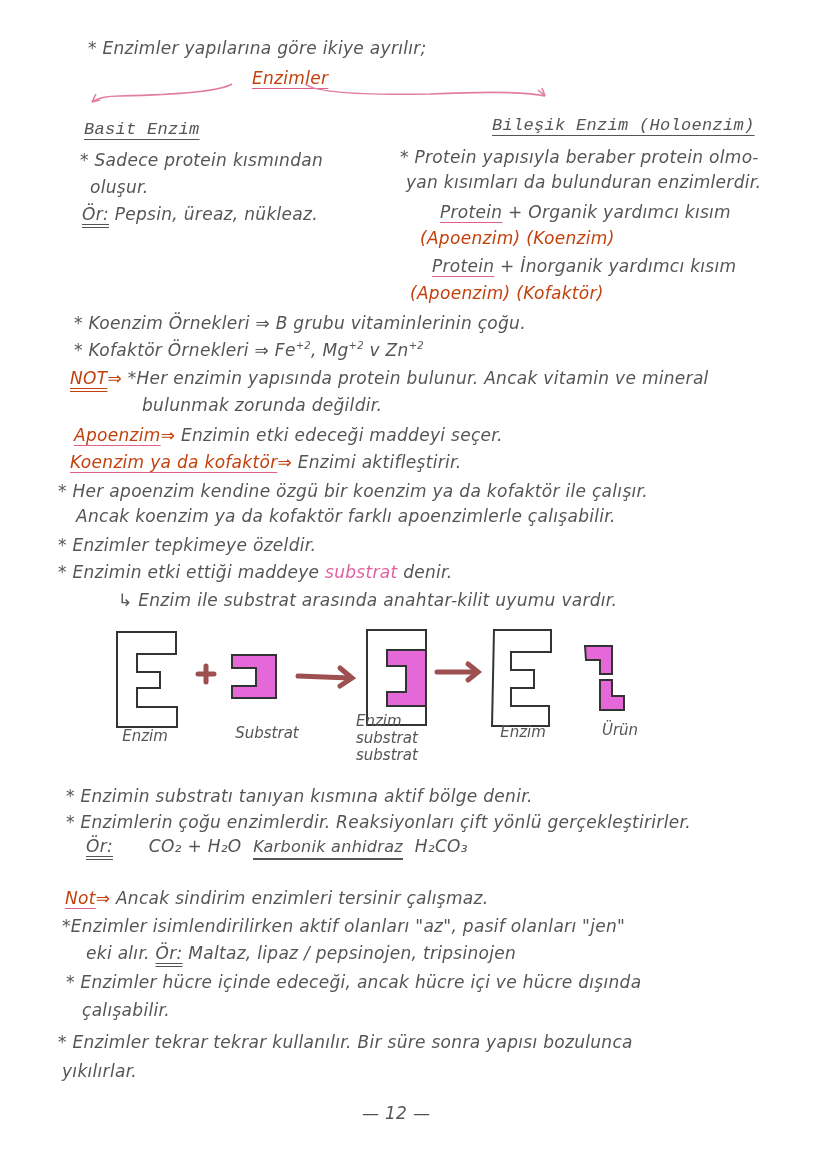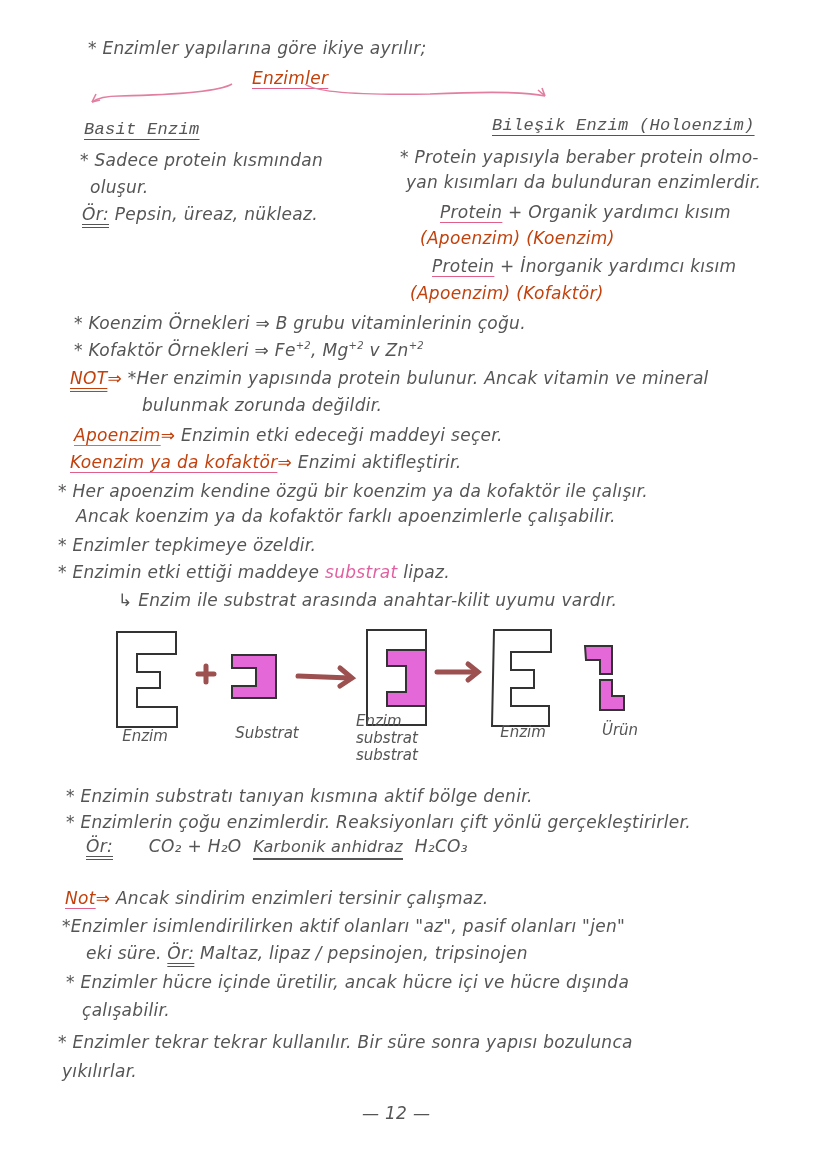--- a/index.html
+++ b/index.html
@@ -63,21 +63,21 @@
   <span class="pink pink-ul">Apoenzim</span><span class="pink">⇒</span><span> Enzimin etki edeceği maddeyi seçer.</span>
 </div>
 <div class="hw" style="left:70px;top:452px;">
   <span class="pink pink-ul">Koenzim ya da kofaktör</span><span class="pink">⇒</span><span> Enzimi aktifleştirir.</span>
 </div>
 
 <div class="hw" style="left:58px;top:481px;">* Her apoenzim kendine özgü bir koenzim ya da kofaktör ile çalışır.</div>
 <div class="hw" style="left:76px;top:506px;">Ancak koenzim ya da kofaktör farklı apoenzimlerle çalışabilir.</div>
 <div class="hw" style="left:58px;top:535px;text-align:right;">* Enzimler tepkimeye özeldir.</div>
 <div class="hw" style="left:58px;top:562px;">
-  <span>* Enzimin etki ettiği maddeye </span><span class="magenta">substrat</span><span> lipaz.</span>
+  <span>* Enzimin etki ettiği maddeye </span><span class="magenta">substrat</span><span> denir.</span>
 </div>
 <div class="hw" style="left:118px;top:590px;">↳ Enzim ile substrat arasında anahtar-kilit uyumu vardır.</div>
 
 <svg width="828" height="110" style="left:0;top:622px;">
 
   <path d="M117 10 L176 10 L176 32 L137 32 L137 50 L160 50 L160 66 L137 66 L137 85 L177 85 L177 105 L117 105 Z" fill="#fff" stroke="#333" stroke-width="2"></path>
 
   <path d="M198 52 L214 52 M206 44 L206 60" stroke="#9c5050" stroke-width="5" stroke-linecap="round"></path>
 
   <path d="M232 33 L276 33 L276 76 L232 76 L232 64 L256 64 L256 46 L232 46 Z" fill="#e468d8" stroke="#333" stroke-width="2"></path>
@@ -117,22 +117,22 @@
   </span>
   <span>H₂CO₃</span>
 </div>
 
 <div class="hw" style="left:65px;top:888px;text-align:right;">
   <span class="pink pink-ul">Not</span><span class="pink">⇒</span><span> Ancak sindirim enzimleri tersinir çalışmaz.</span>
 </div>
 
 <div class="hw" style="left:62px;top:916px;">*Enzimler isimlendirilirken aktif olanları "az", pasif olanları "jen"</div>
 <div class="hw" style="left:86px;top:943px;">
-  <span>eki süre. </span><span class="dul">Ör:</span><span> Maltaz, lipaz / pepsinojen, tripsinojen</span>
+  <span>eki alır. </span><span class="dul">Ör:</span><span> Maltaz, lipaz / pepsinojen, tripsinojen</span>
 </div>
 
-<div class="hw" style="left:66px;top:972px;">* Enzimler hücre içinde üretilir, ancak hücre içi ve hücre dışında</div>
+<div class="hw" style="left:66px;top:972px;">* Enzimler hücre içinde edeceği, ancak hücre içi ve hücre dışında</div>
 <div class="hw" style="left:82px;top:1000px;">çalışabilir.</div>
 
 <div class="hw" style="left:58px;top:1032px;">* Enzimler tekrar tekrar kullanılır. Bir süre sonra yapısı bozulunca</div>
 <div class="hw" style="left:62px;top:1061px;">yıkılırlar.</div>
 
 <div class="hw" style="left:362px;top:1103px;">— 12 —</div>
 
 </body></html>

